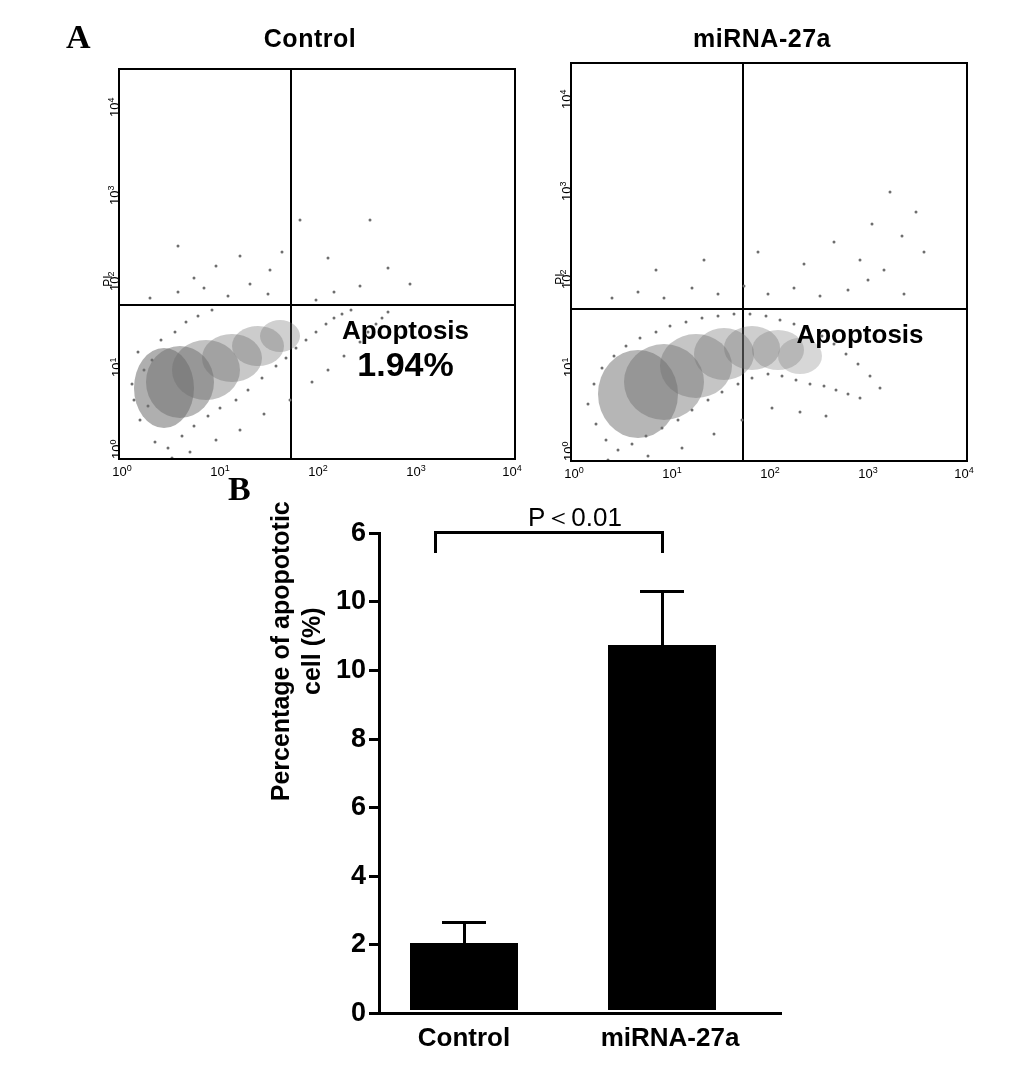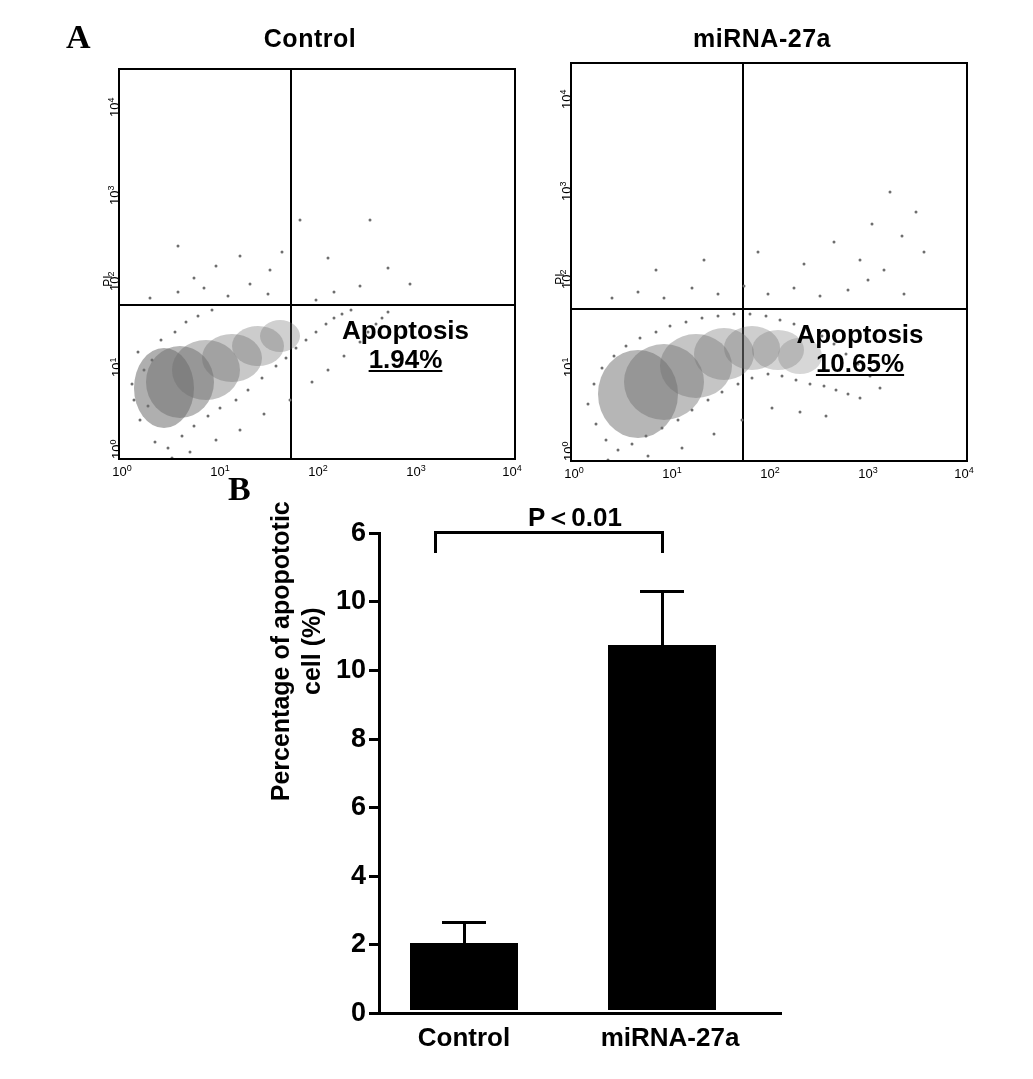--- a/index.html
+++ b/index.html
@@ -74,21 +74,21 @@
     white-space: nowrap;
   }
   .apoptosis-label {
     position: absolute;
     font-size: 26px;
     font-weight: bold;
     text-align: center;
     line-height: 1.12;
     white-space: nowrap;
   }
-  .apoptosis-label .pct { display: block; font-size: 26px; text-decoration: underline; }
+  .apoptosis-label .pct { display: block; font-size: 34px; }
 
   .dots { position: absolute; left: 0; top: 0; }
 
   
   #bar-chart { position: absolute; left: 228px; top: 500px; width: 700px; height: 570px; }
   #plot-area {
     position: absolute;
     left: 152px;
     top: 32px;
     width: 400px;
@@ -151,21 +151,21 @@
     position: absolute;
     font-size: 26px;
     font-weight: bold;
     text-align: center;
     transform: translateX(-50%);
     white-space: nowrap;
   }
   #sig-label {
     position: absolute;
     font-size: 26px;
-    font-weight: bold;
+    font-weight: normal;
     white-space: nowrap;
   }
   #sig-bracket { position: absolute; }
   #sig-bracket .top { position: absolute; top: 0; left: 0; right: 0; height: 3px; background: #000; }
   #sig-bracket .lft { position: absolute; top: 0; left: 0; width: 3px; height: 22px; background: #000; }
   #sig-bracket .rgt { position: absolute; top: 0; right: 0; width: 3px; height: 22px; background: #000; }
 </style>
 </head>
 <body>
 
@@ -377,21 +377,20 @@
           <circle cx="352" cy="188" r="1.5"></circle>
             <circle cx="296" cy="216" r="1.5"></circle>
           <circle cx="312" cy="206" r="1.5"></circle>
             <circle cx="332" cy="230" r="1.5"></circle>
         </g>
       </g>
     </svg>
 
     <div class="apoptosis-label" style="left:178px; top:256px; width:220px;">
       <span>Apoptosis</span>
-      <span class="pct">10.65%</span>
     </div>
   </div>
 
   <div class="tick tick-x" style="left:22px; top:442px;">10<sup>0</sup></div>
   <div class="tick tick-x" style="left:120px; top:442px;">10<sup>1</sup></div>
   <div class="tick tick-x" style="left:218px; top:442px;">10<sup>2</sup></div>
   <div class="tick tick-x" style="left:316px; top:442px;">10<sup>3</sup></div>
   <div class="tick tick-x" style="left:412px; top:442px;">10<sup>4</sup></div>
 </div>
 

